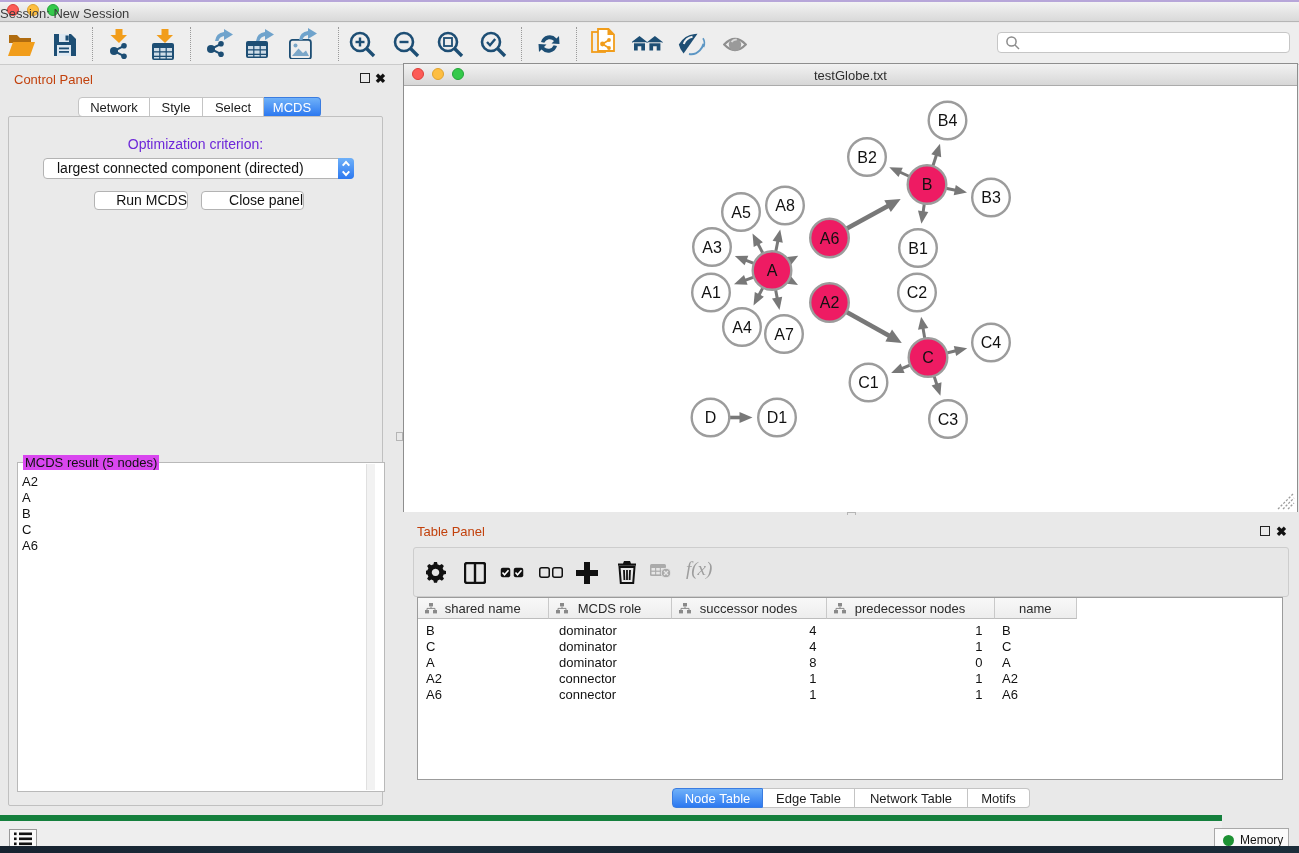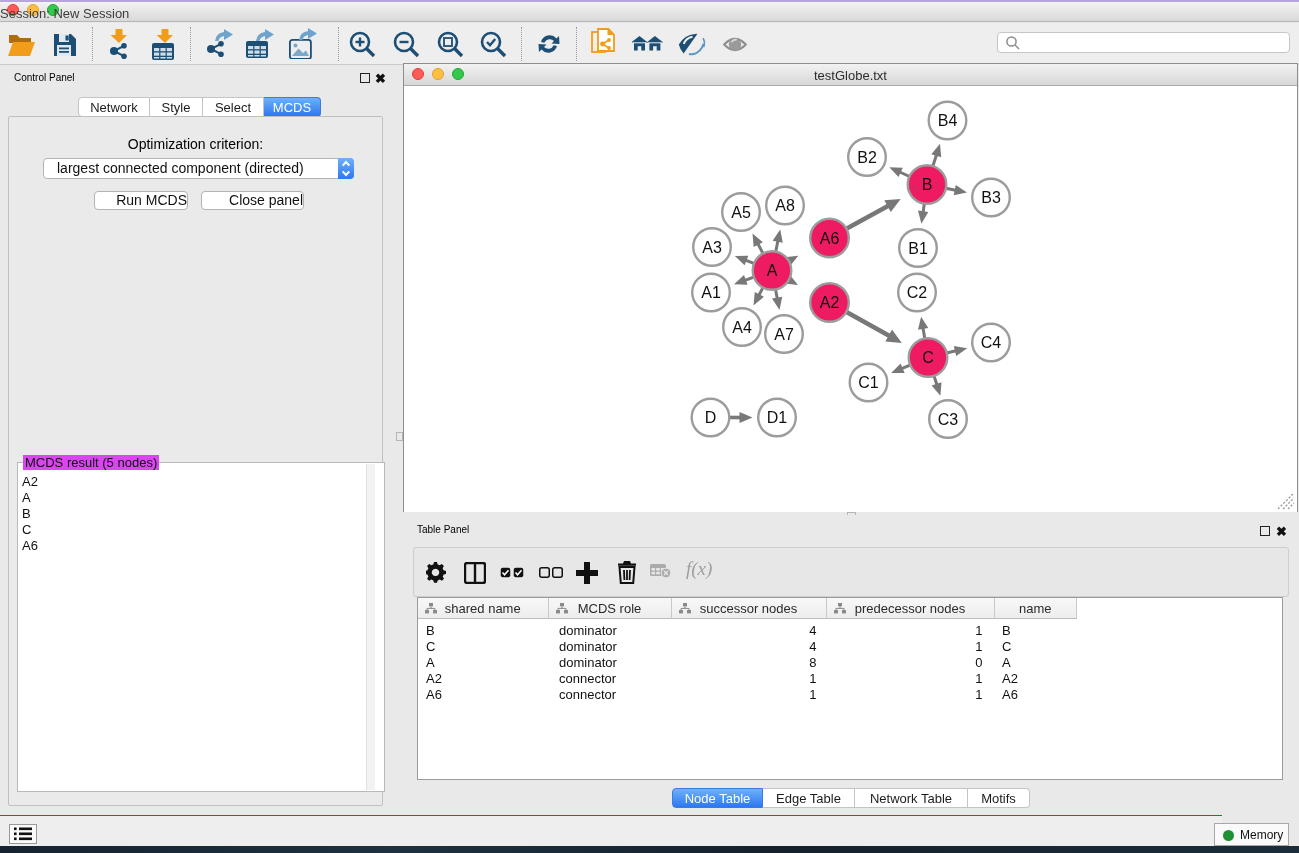--- a/index.html
+++ b/index.html
@@ -13,32 +13,32 @@
 .light { position:absolute; top:2px; width:12px; height:12px; border-radius:50%; }
 #titlebar .t { position:absolute; width:100%; top:4px; font-size:13px; color:#3c3c3c; }
 
 #toolbar { left:0; top:23px; width:1299px; height:42px; background:#eeeeee; border-bottom:1px solid #cbcbcb; }
 .sep { position:absolute; top:4px; height:34px; width:0; border-left:1px dotted #9a9a9a; }
 .ticon { position:absolute; top:5px; }
 #searchbox { position:absolute; left:997px; top:9px; width:293px; height:21px; background:#fff;
   border:1px solid #c6c6c6; border-radius:4px; }
 
 #cpanel { left:0; top:66px; width:391px; height:749px; background:#e9e9e9; }
-.ptitle { position:absolute; font-size:10px; color:#000000; }
+.ptitle { position:absolute; font-size:13px; color:#c2410c; }
 .sq { position:absolute; width:10px; height:10px; border:1.5px solid #222; background:transparent; }
 .xx { position:absolute; font-size:13px; font-weight:bold; color:#111; }
 .segrow { position:absolute; display:flex; height:20px; }
 .seg { height:20px; background:#fff; border:1px solid #c4c4c4; border-left:none;
   font-size:13px; color:#1c1c1c; text-align:center; line-height:19px; }
 .seg.first { border-left:1px solid #c4c4c4; border-radius:4px 0 0 4px; }
 .seg.last { border-radius:0 4px 4px 0; }
 .seg.blue { background:linear-gradient(#6fb1f9,#2c78f0); color:#fff; border-color:#3a7ce0; }
 #cpbox { position:absolute; left:8px; top:50px; width:375px; height:690px;
   border:1px solid #c0c0c0; background:#eaeaea; border-radius:2px; }
-#optlabel { position:absolute; left:0; top:70px; width:391px; text-align:center; font-size:14px; color:#000000; }
+#optlabel { position:absolute; left:0; top:70px; width:391px; text-align:center; font-size:14px; color:#6d28d9; }
 #dropdown { position:absolute; left:43px; top:92px; width:311px; height:21px; background:#fff;
   border:1px solid #b3b3b3; border-radius:4px; font-size:14px; color:#111; line-height:19px; padding-left:13px; }
 #dropbtn { position:absolute; right:-1px; top:-1px; width:16px; height:21px; border-radius:0 4px 4px 0;
   background:linear-gradient(#6fb1f9,#2c78f0); }
 .btn { position:absolute; height:19px; background:#fff; border:1px solid #b3b3b3; border-radius:4px;
   font-size:14px; color:#111; text-align:right; line-height:17px; }
 #fieldset { position:absolute; left:17px; top:396px; width:368px; height:330px; border:1px solid #b9b9b9; background:#fff; }
 #fslegend { position:absolute; left:5px; top:-8px; background:#d946ef; font-size:13px; color:#111; padding:0 2px; }
 #fslist { position:absolute; left:4px; top:11px; font-size:13px; color:#111; line-height:16px; }
 #fsscroll { position:absolute; right:9px; top:1px; width:9px; height:326px; background:#f2f2f2; border-left:1px solid #e0e0e0; }
@@ -51,21 +51,21 @@
 
 #tpanel { left:392px; top:515px; width:907px; height:300px; background:#e9e9e9; }
 #ttoolbar { position:absolute; left:21px; top:32px; width:876px; height:50px; background:#e7e7e7;
   border:1px solid #cdcdcd; border-radius:3px; }
 #ttable { position:absolute; left:25px; top:82px; width:866px; height:183px; background:#fff; border:1px solid #9b9b9b; }
 .th { position:absolute; top:0; height:21px; background:linear-gradient(#f8f8f8,#ededed);
   border-right:1px solid #c9c9c9; border-bottom:1px solid #bdbdbd; font-size:13px; color:#2a2a2a; }
 .th .lbl { position:absolute; width:100%; text-align:center; top:3px; }
 .td { position:absolute; font-size:13px; color:#111; height:16px; line-height:16px; }
 
-#statusbar { left:0; top:815px; width:1222px; height:31px; background:#eeeeee; border-top:1px solid #15803d; }
+#statusbar { left:0; top:815px; width:1222px; height:31px; background:#eeeeee; border-top:6px solid #15803d; }
 #listbtn { position:absolute; left:9px; top:8px; width:28px; height:20px; background:#fafafa; border:1px solid #999; }
 #membtn { position:absolute; left:1214px; top:7px; width:75px; height:23px; background:#fafafa;
   border:1px solid #a8a8a8; font-size:12px; color:#111; }
 #desktop { left:0; top:846px; width:1299px; height:7px; background:linear-gradient(90deg,#16222f,#1d3140 30%,#15202c 60%,#1b2d3a); }
 </style>
 </head>
 <body>
 <div class="abs" id="topline"></div>
 <div class="abs" id="titlebar">
   <div class="light" style="left:7px;background:#fc5b57;border:1px solid #dd3f39;"></div>

